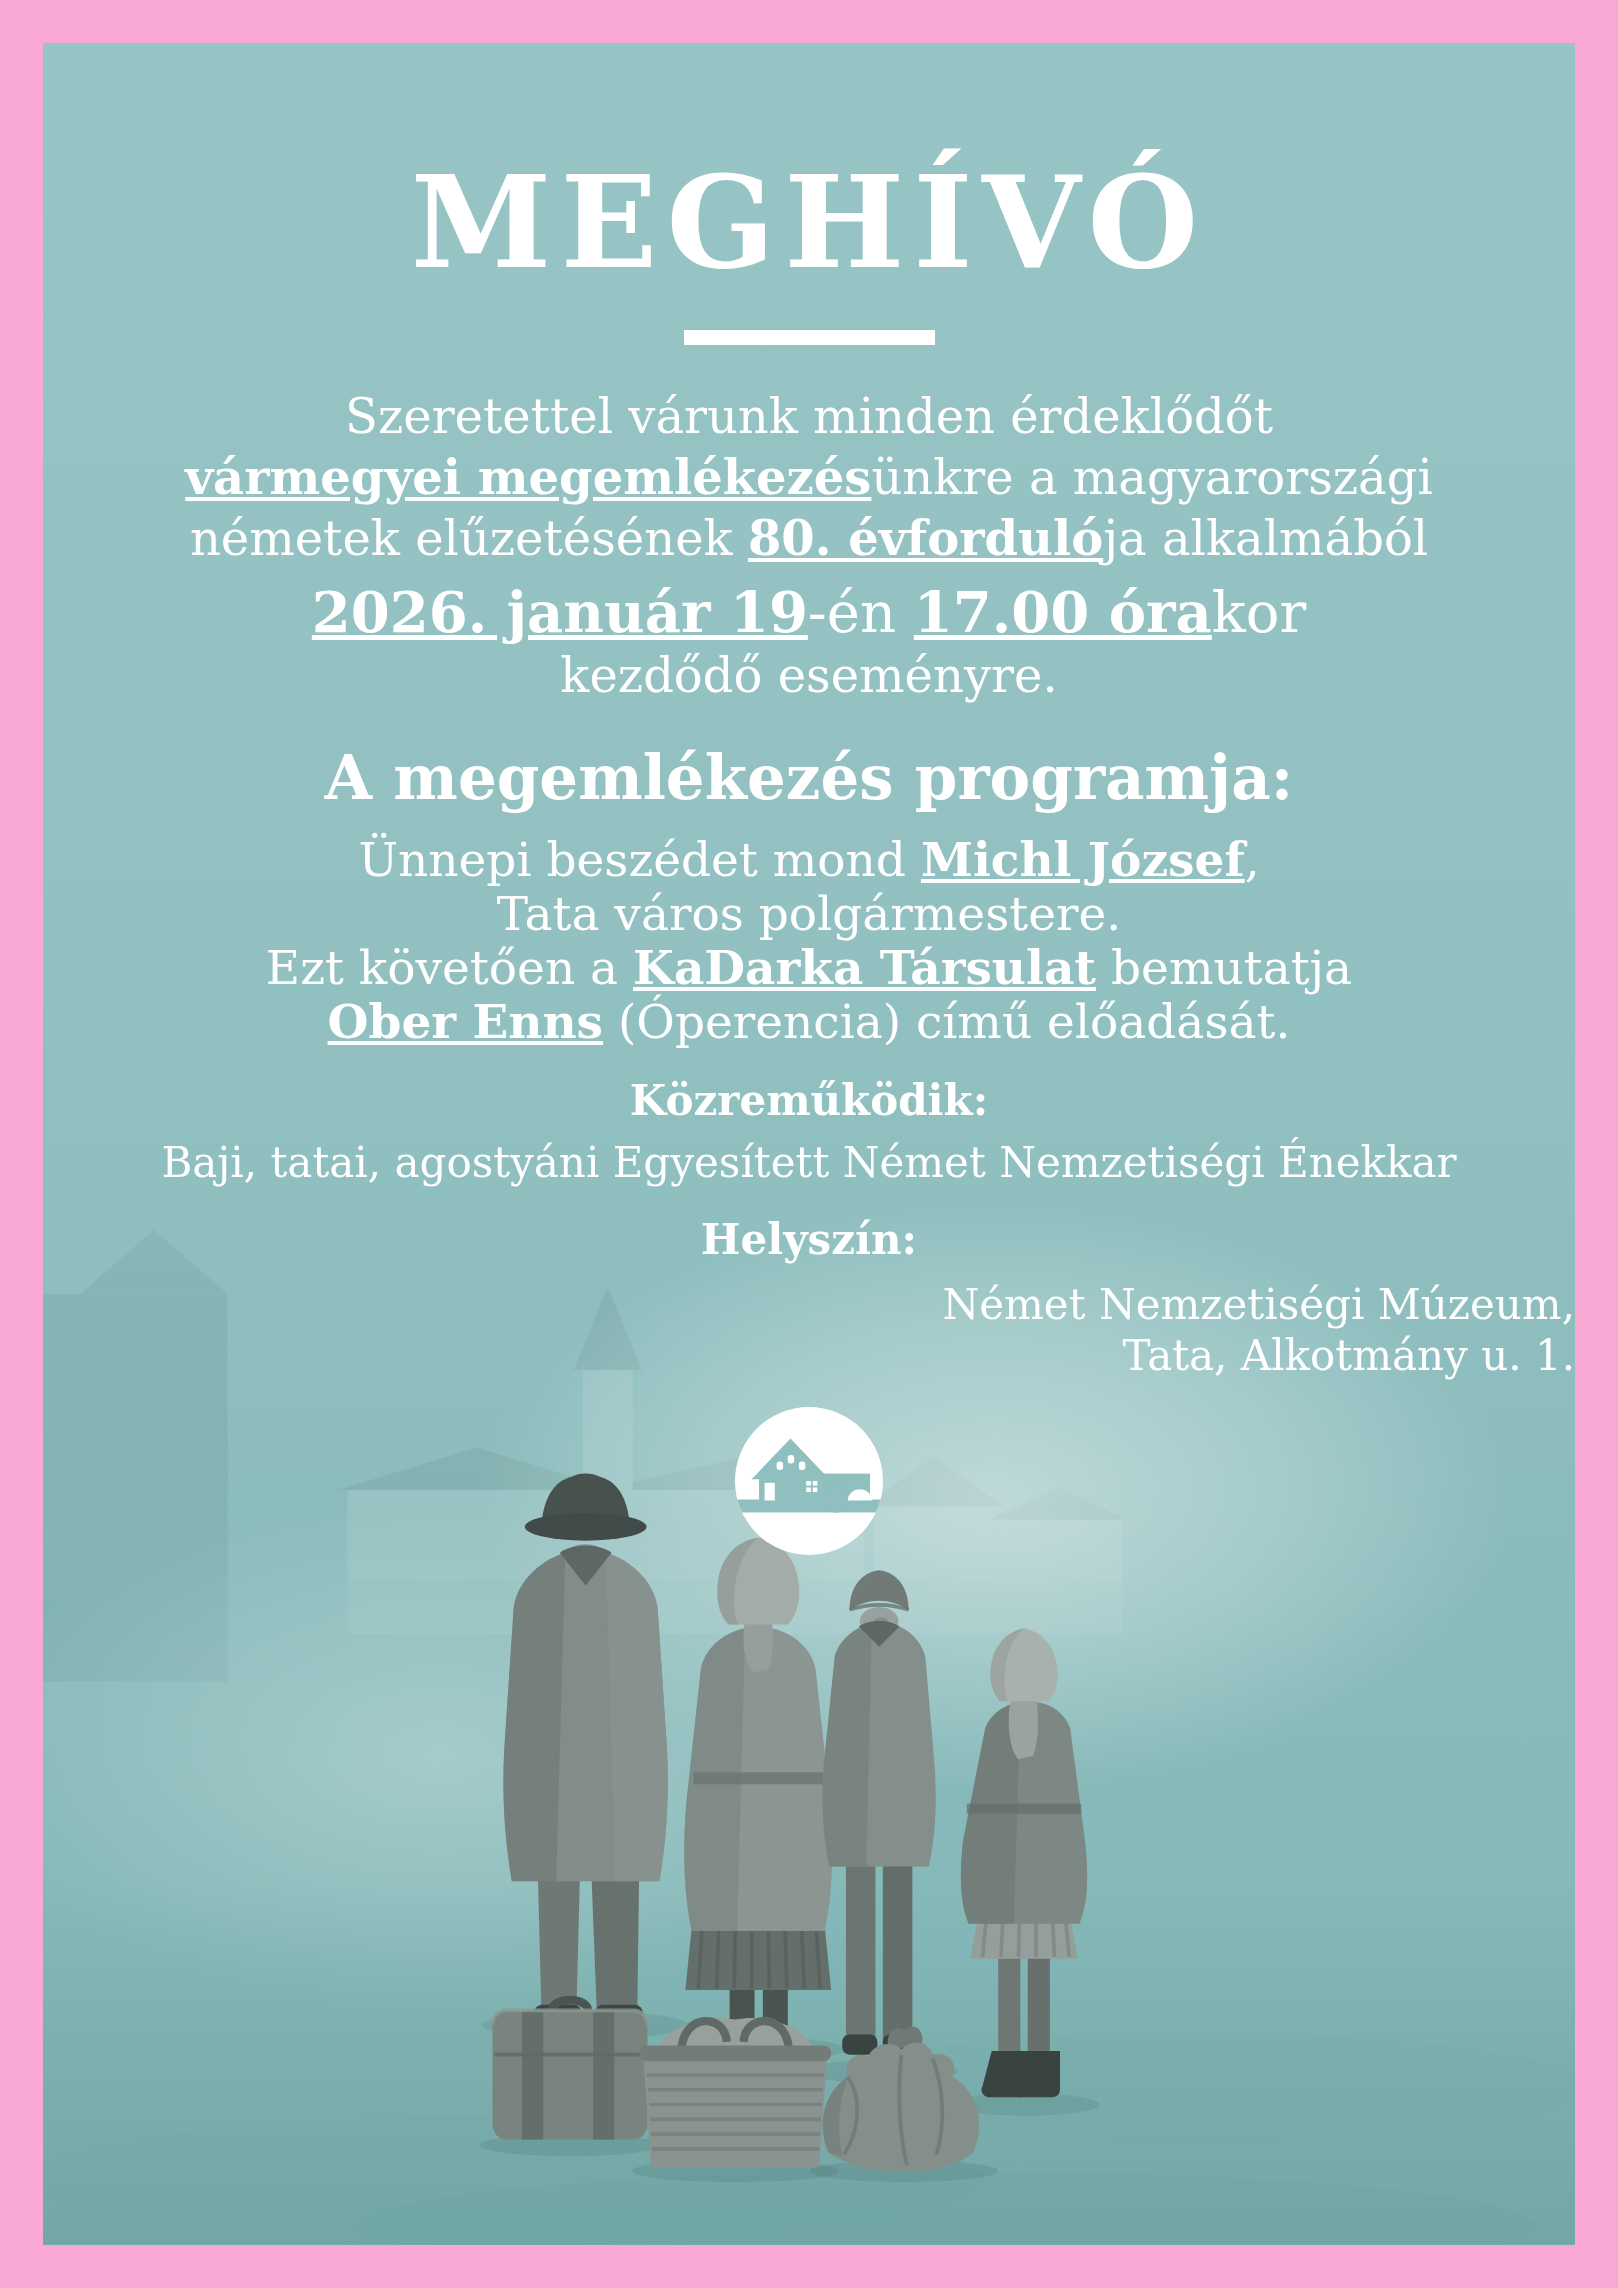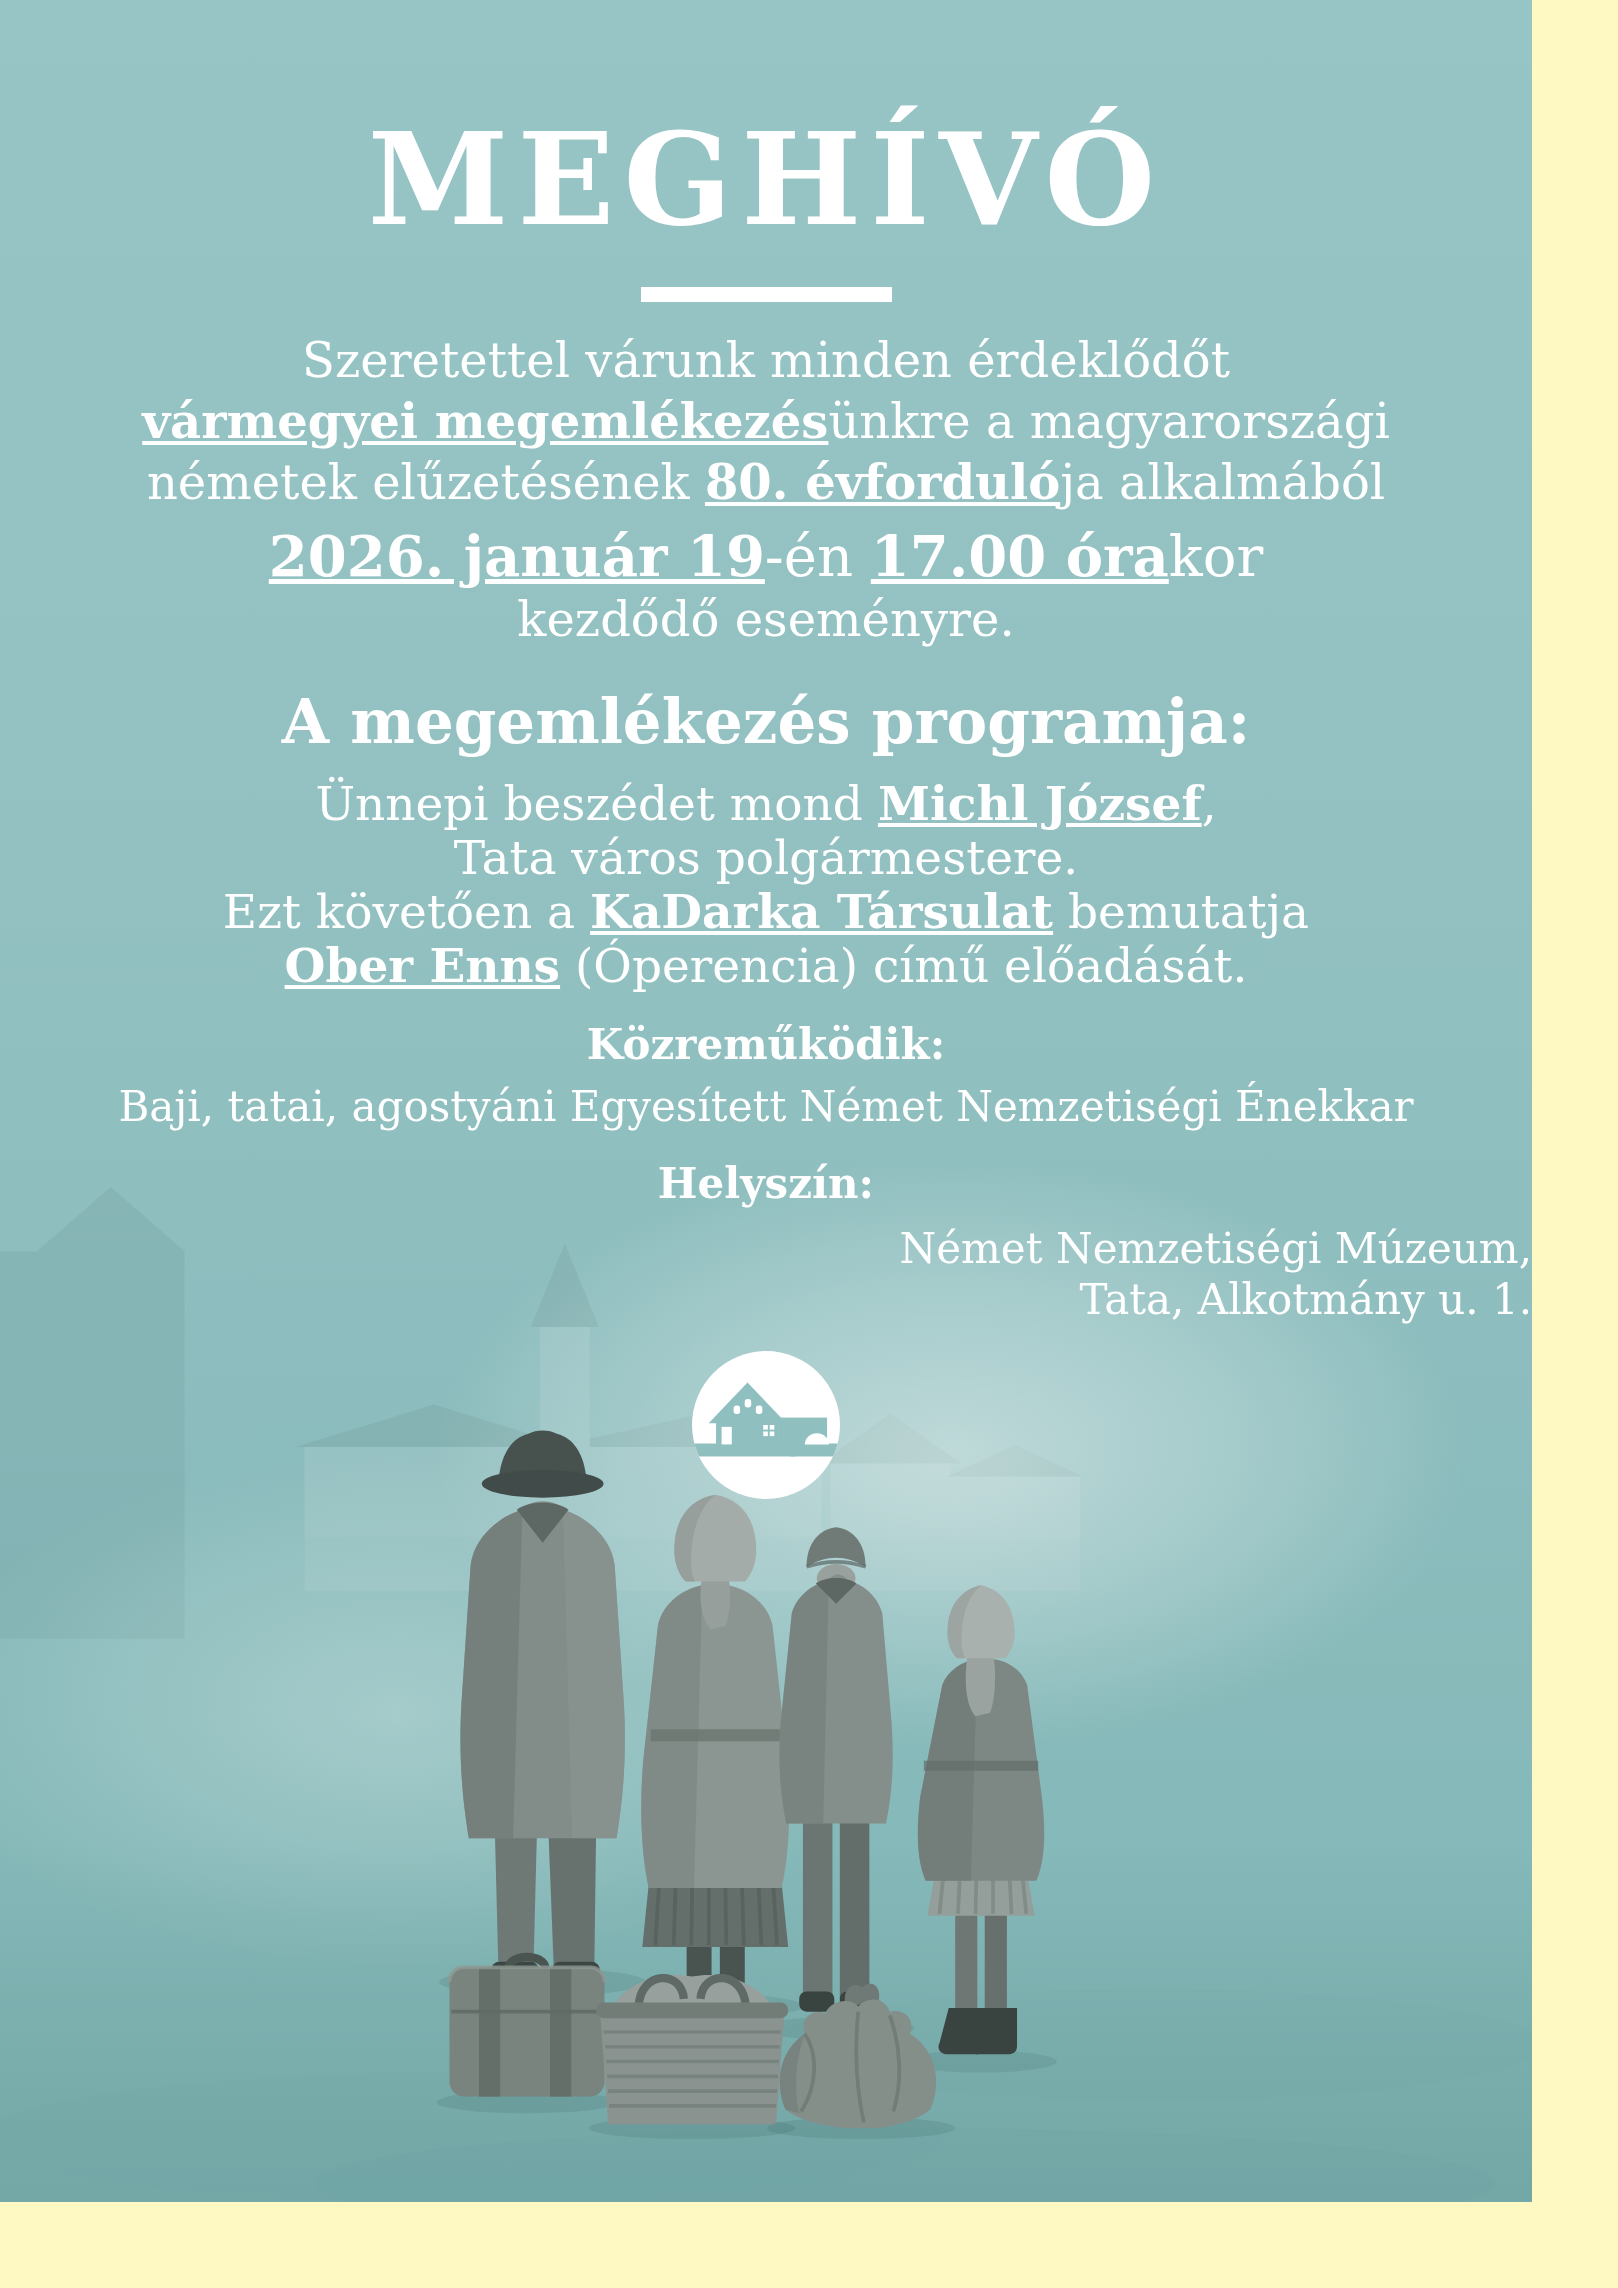--- a/index.html
+++ b/index.html
@@ -1,35 +1,35 @@
 <!DOCTYPE html>
 <html style="font-size:14.8px"><head>
 <meta charset="utf-8">
 <style>
   html, body { margin:0; padding:0; background:#ffffff; }
   body { width:1619px; height:2289px; overflow:hidden; }
   .poster {
     width:1619px; height:2289px; box-sizing:border-box;
-    background:#fef9c3; 
+    background:#f9a8d4; padding:43px;
   }
   .inner {
     position:relative; width:1532px; height:2202px; overflow:hidden;
     background:linear-gradient(180deg,#97c4c4 0%, #93c1c1 38%, #8dbdbe 62%, #86b9b9 82%, #83b7b6 100%);
     font-family:"DejaVu Serif","Liberation Serif",serif;
     color:#ffffff; text-align:center;
   }
   .scene { position:absolute; left:0; bottom:0; width:1532px; height:1154px; display:block; }
   .content { position:relative; z-index:2; }
 
   .title {
     margin:113px 0 0; font-size:127px; line-height:1.05; font-weight:700;
     letter-spacing:9.2px;
   }
   .rule { width:251px; height:14.8px; background:#ffffff; margin:41px auto 0; }
-  .intro { margin:28px 0 0; font-size:48px; line-height:1.27; font-weight:400; }
+  .intro { margin:41px 0 0; font-size:48px; line-height:1.27; font-weight:400; }
   .date-line { margin:12px 0 0; font-size:56px; line-height:1.12; font-weight:400; }
   .date-line2 { margin:3.7px 0 0; font-size:48px; line-height:1.15; font-weight:400; }
   .program-heading { margin:39px 0 0; font-size:61px; line-height:1.15; font-weight:700; }
   .program { margin:20px 0 0; font-size:47px; line-height:1.15; font-weight:400; }
   .sub-heading { margin:28px 0 0; font-size:42px; line-height:1.15; font-weight:700; }
   .contributors { margin:14px 0 7px; font-size:42px; line-height:1.15; font-weight:400; }
   .location { margin:16.6px 0 0; font-size:42px; line-height:1.2; font-weight:400;text-align:right; }
   .b { font-weight:700;text-decoration:underline; }
   .logo { width:148px; height:148px; margin:26px auto 0; display:block; }
 </style>

